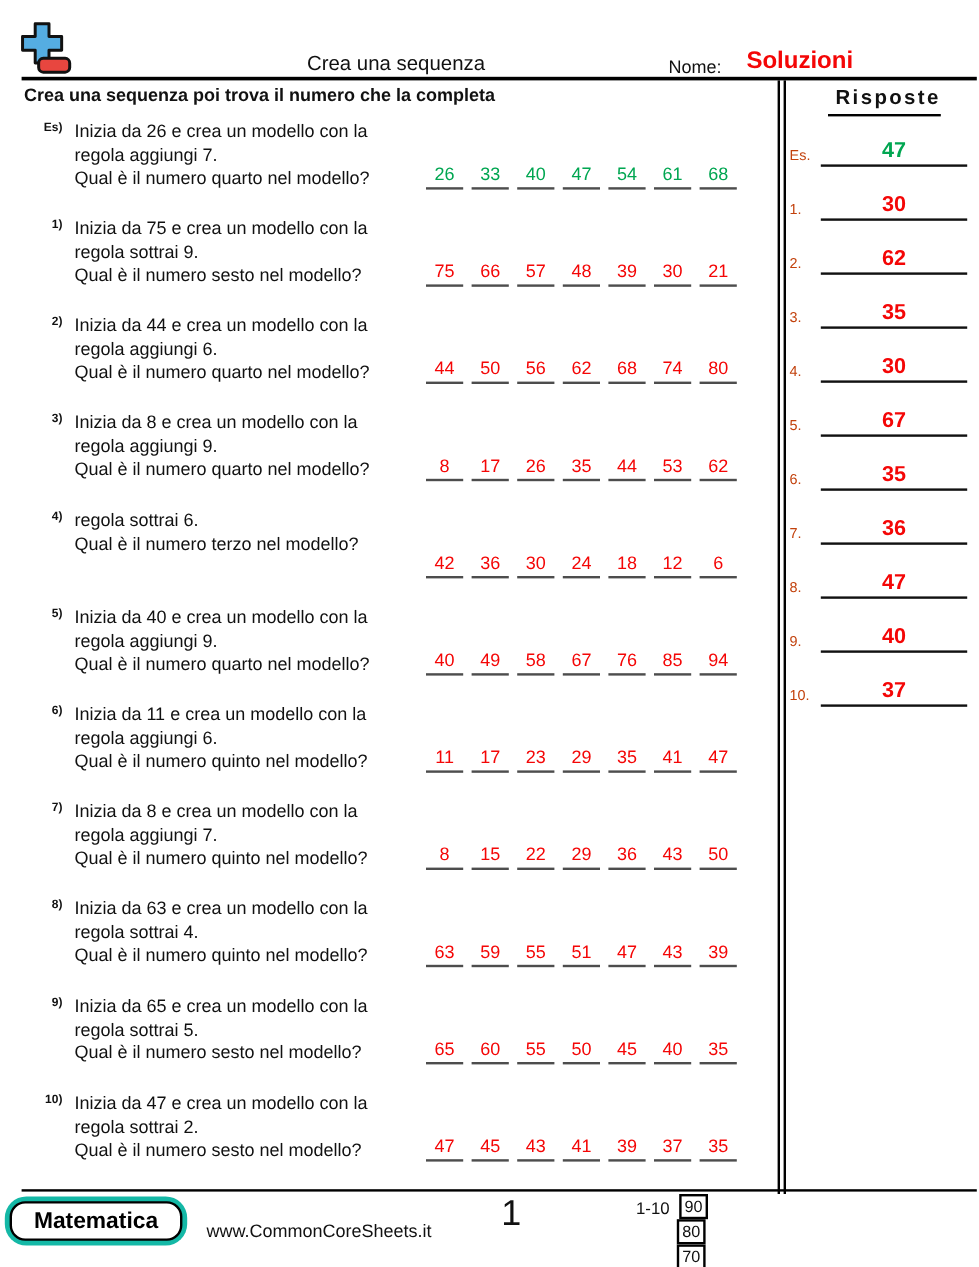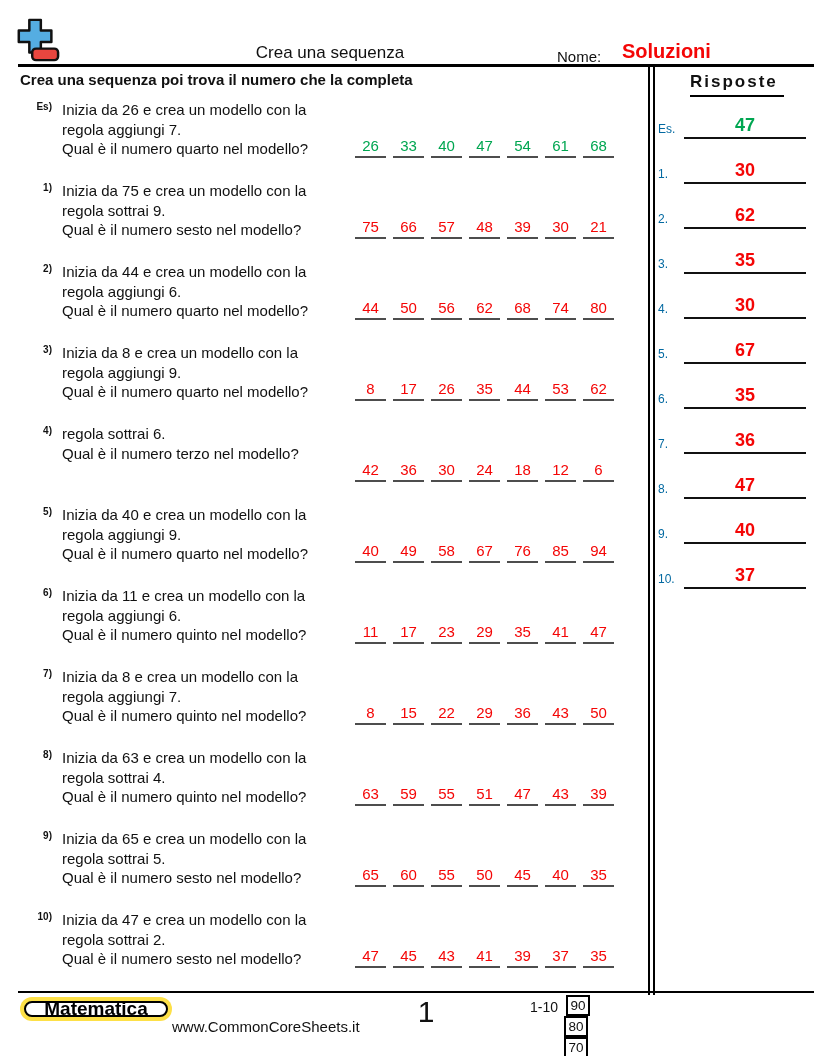--- a/index.html
+++ b/index.html
@@ -16,47 +16,47 @@
   .name-label { position:absolute; left:557px; top:48px; font-size:15px; }
   .name-value { position:absolute; left:622px; top:40px; font-size:20px; font-weight:700;
     color:var(--red); }
   .header-rule { position:absolute; left:18px; top:64px; width:796px; height:0;
     border-top:3px solid #000; }
   .instruction { position:absolute; left:20px; top:71px; font-size:15px; font-weight:700;text-align:center; }
 
   
   .vdivider { position:absolute; left:648px; top:67px; height:928px; width:3px;
     border-left:2px solid #000; border-right:2px solid #000; }
-  .answers-title { position:absolute; left:690px; top:72px; width:94px; text-align:left;
+  .answers-title { position:absolute; left:690px; top:72px; width:94px; text-align:right;
     font-size:17px; font-weight:700; letter-spacing:2px; padding-bottom:3px;
     border-bottom:2px solid #000; }
   .answer-row { position:absolute; left:656px; width:152px; height:34px; }
   .answer-row::after { content:""; position:absolute; left:28px; right:2px; bottom:-2px;
     border-bottom:2px solid #111; }
-  .a-label { position:absolute; left:2px; bottom:1px; font-size:12px; color:#0369a1; }
+  .a-label { position:absolute; left:2px; bottom:1px; font-size:12px; color:#c2410c; }
   .a-value { position:absolute; left:28px; right:2px; bottom:1px; text-align:center;
     font-size:18px; font-weight:700; }
 
   
   .problem { position:absolute; left:20px; width:628px; height:78px; }
   .p-label { position:absolute; left:0; top:1px; width:32px; text-align:right;
     font-weight:700; font-size:10px; }
   .p-text { position:absolute; left:42px; top:0; width:305px; font-size:15px;
     line-height:19.5px; }
   .p-seq { position:absolute; left:335px; top:36px; white-space:nowrap; }
   .seq-cell { display:inline-block; width:31px; margin-right:7px; text-align:center;
     font-size:15px; line-height:19px; padding-bottom:1px; border-bottom:2px solid #4d4d4d; }
   .green { color:var(--green); }
   .red { color:var(--red); }
 
   
   .footer-rule { position:absolute; left:18px; top:991px; width:796px; height:0;
     border-top:2.5px solid #000; }
-  .badge { position:absolute; left:20px; top:997px; width:152px; height:24px;
-    background:#fde047; border-radius:18px; }
+  .badge { position:absolute; left:4px; top:997px; width:152px; height:41px;
+    background:#14b8a6; border-radius:18px; }
   .badge-inner { position:absolute; left:4px; right:4px; top:4px; bottom:4px;
     background:#fff; border:2.5px solid #000; border-radius:13px;
     display:flex; align-items:center; justify-content:center;
     font-size:19px; font-weight:700; color:#000; }
   .website { position:absolute; left:172px; top:1018px; font-size:15px; }
   .page-num { position:absolute; left:398px; top:995px; width:56px; text-align:center;
     font-size:30px; font-weight:400; }
   .score-label { position:absolute; left:530px; top:999px; font-size:14px; }
   .score-grid { position:absolute; left:566px; top:995px; display:flex;flex-direction:column; }
   .score-cell { width:20px; height:17px; border:2px solid #000; margin-left:-2px;

